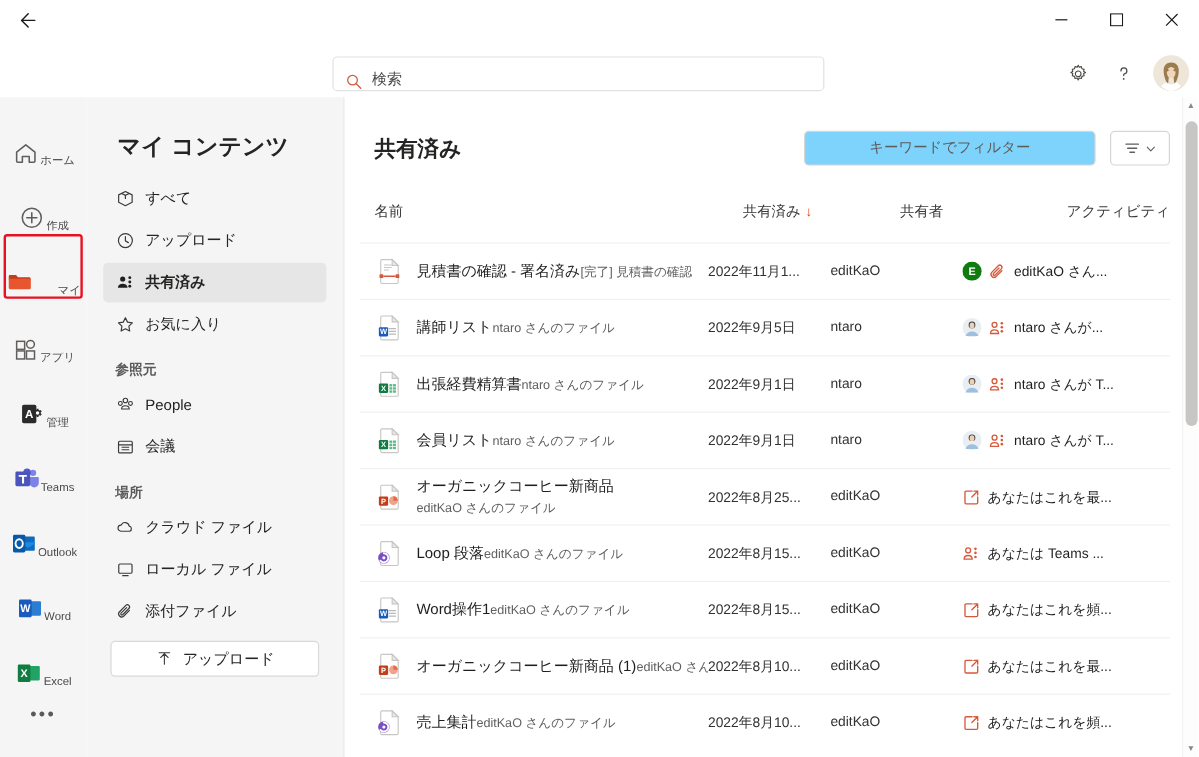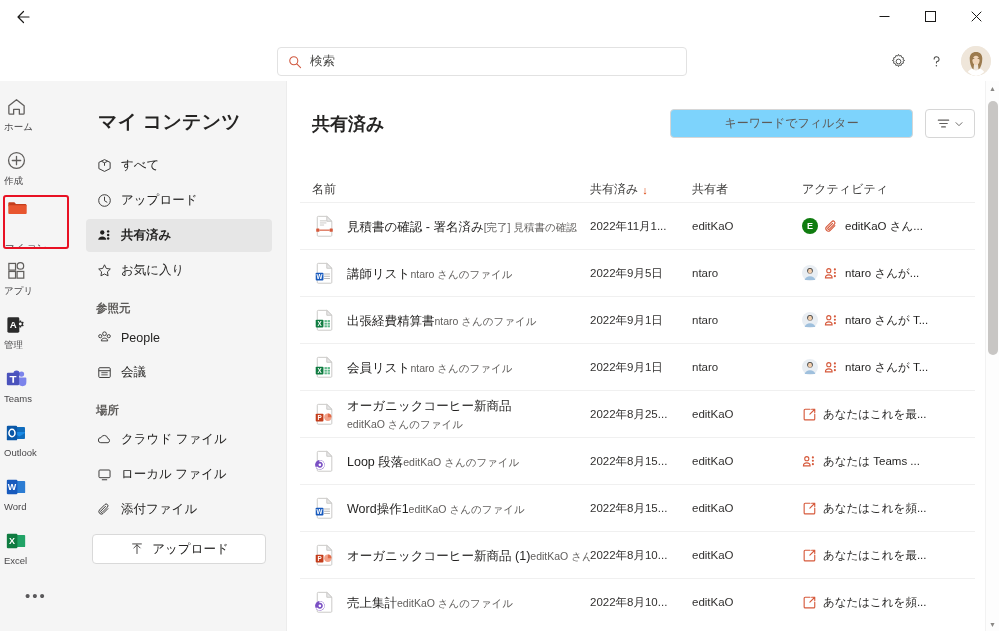--- a/index.html
+++ b/index.html
@@ -29,21 +29,21 @@
   }
 
   
   .searchbar-row {
     position:absolute; top:33px; left:0; width:999px; height:48px;
     background:#ffffff; display:flex; align-items:center;
   }
   .search-box {
     position:absolute; left:277px; top:47px; width:410px; height:29px;
     background:#ffffff; border:1px solid #e2e2e2; border-radius:4px;
-    display:flex; align-items:center; padding:0 10px; gap:8px;
+    display:flex; align-items:flex-end; padding:0 10px; gap:8px;
   }
   .search-placeholder { font-size:12.5px; color:#4a4a48; }
   .header-actions {
     position:absolute; right:8px; top:44px; display:flex; align-items:center; gap:4px;
   }
   .hdr-icon-btn {
     width:34px; height:34px; border-radius:4px; display:flex;
     align-items:center; justify-content:center; cursor:pointer;
   }
   .avatar-btn {
@@ -51,22 +51,22 @@
     margin-left:4px; background:#efe9e1; display:flex; align-items:center; justify-content:center;
   }
 
   
   .rail {
     position:absolute; left:0; top:81px; width:72px; height:550px;
     background:#f5f5f5; display:flex; flex-direction:column; align-items:center;
     padding-top:6px;
   }
   .rail-item {
-    width:64px; height:52px; display:flex; flex-direction:column;
-    align-items:flex-start; justify-content:center; cursor:pointer;
+    width:64px; height:52px; display:flex; flex-direction:row;
+    align-items:flex-end; justify-content:center; cursor:pointer;
     border-radius:4px; margin-bottom:2px; position:relative;
   }
   .rail-item.selected-box {
     border:2px solid #e81123; border-radius:3px; width:66px; height:54px;gap:20px;
   }
   .rail-label {
     font-size:9.5px; color:#49484a; margin-top:3px; line-height:1;
     white-space:nowrap; max-width:62px; overflow:hidden;
   }
   .rail-ico { width:24px; height:24px; display:flex; align-items:center; justify-content:center; }
@@ -114,22 +114,23 @@
   }
   .sort-btn {
     width:50px; height:29px; border:1px solid #d6d6d6; border-radius:4px;
     background:#fff; display:flex; align-items:center; justify-content:center;
     gap:3px; cursor:pointer;
   }
 
   
   .tbl { margin-top:30px; padding:0 24px 0 12px; }
   .thead {
-    display:flex; align-items:flex-end; height:30px; font-size:12px; color:#3b3a39;
+    display:flex; align-items:flex-start; height:30px; font-size:12px; color:#3b3a39;
     padding-left:12px;
+    gap:29px;
   }
   .col-name { width:278px; display:flex; align-items:center; }
   .col-shared { width:102px; display:flex; align-items:center; gap:4px; }
   .col-sharer { width:110px; }
   .col-act { flex:1; }
   .thead .col-name, .thead .col-shared, .thead .col-sharer, .thead .col-act { cursor:pointer; }
 
   .rows { margin-top:4px; }
   .row {
     display:flex; align-items:center; height:47px;

